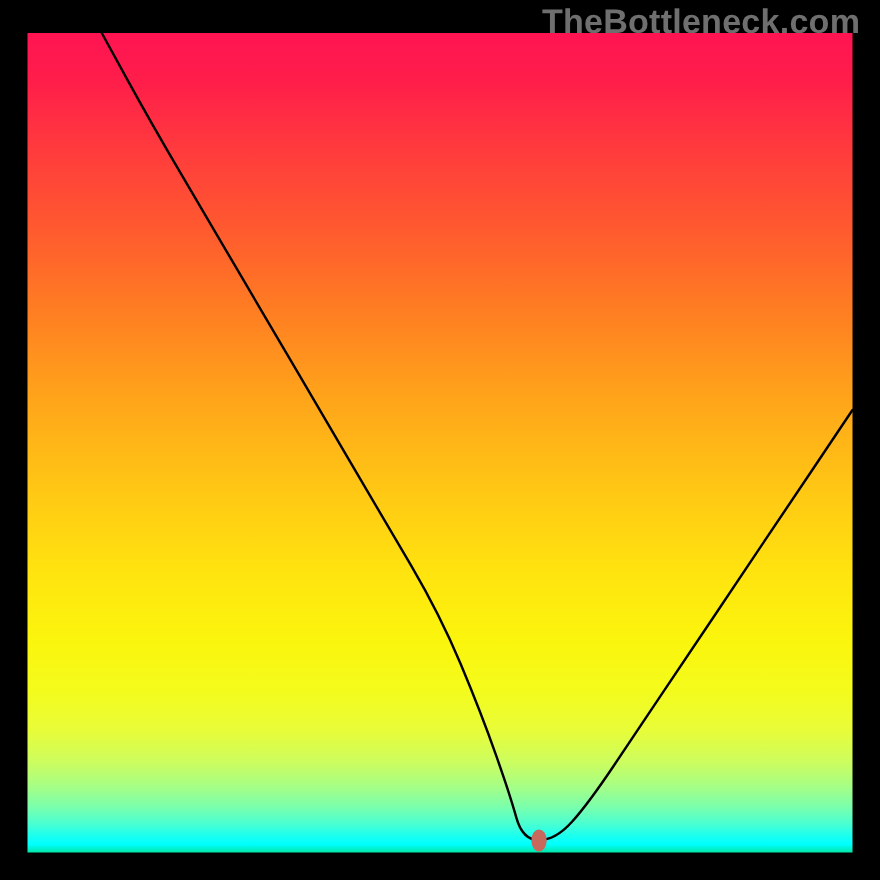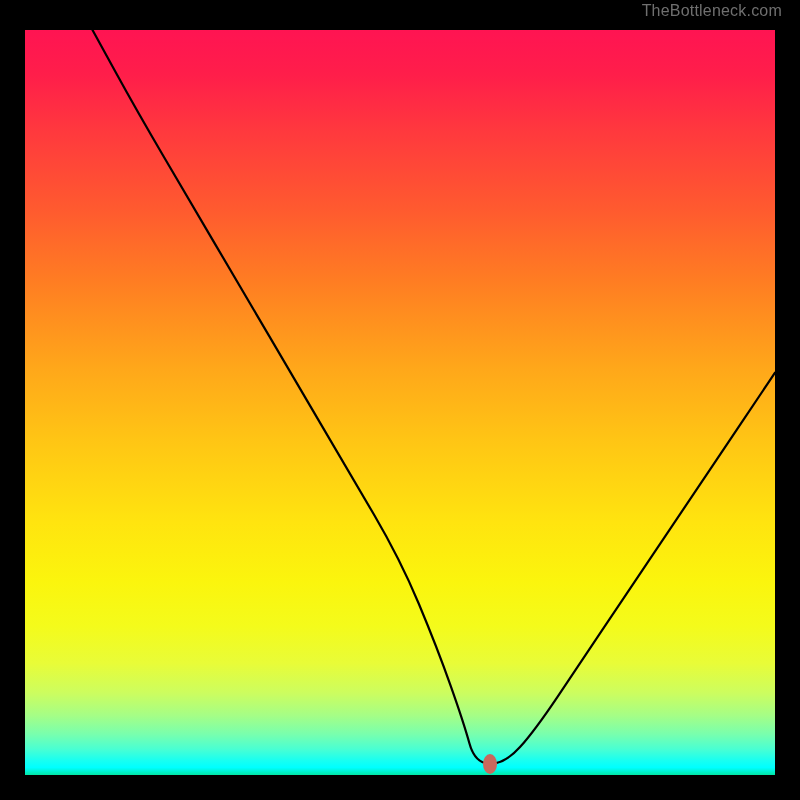--- a/index.html
+++ b/index.html
@@ -17,23 +17,23 @@
     top: 0;
     width: 800px;
     height: 800px;
     background: #000;
   }
   .watermark {
     position: absolute;
     top: 2px;
     right: 18px;
     color: #6f6f6f;
-    font-size: 16px;
+    font-size: 31px;
     letter-spacing: 0.2px;
-    font-weight: 400;
+    font-weight: 700;
     user-select: none;
   }
   .plot-area {
     position: absolute;
     left: 25px;
     top: 30px;
     width: 750px;
     height: 745px;
     
     background: linear-gradient(to bottom,

